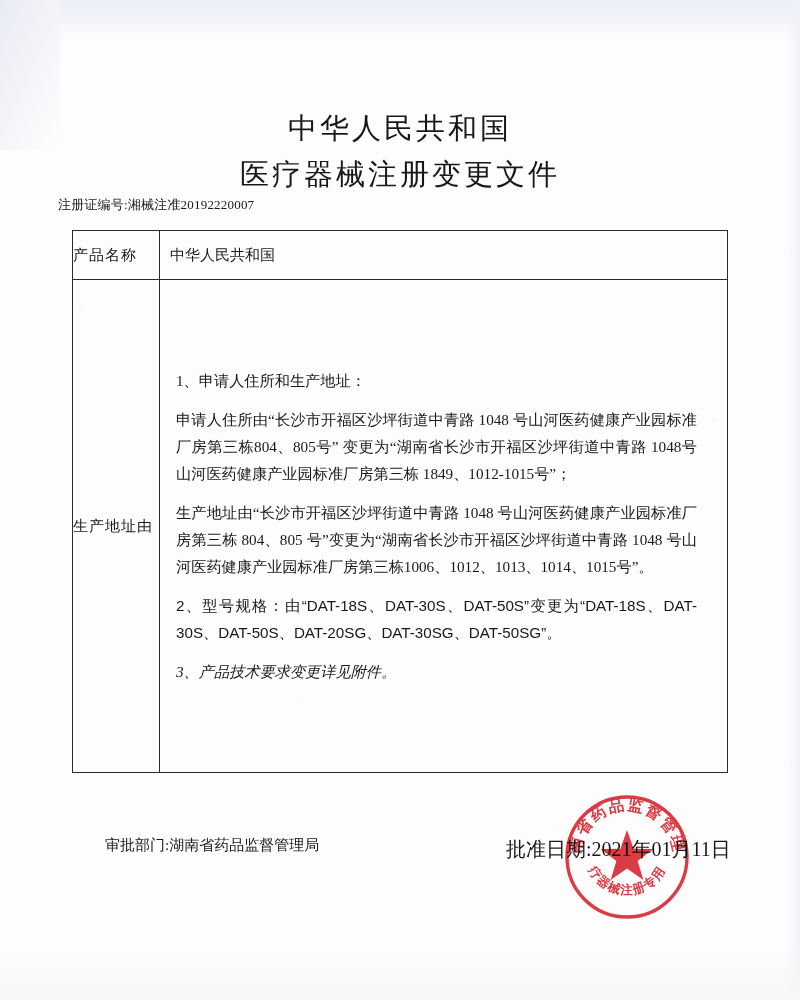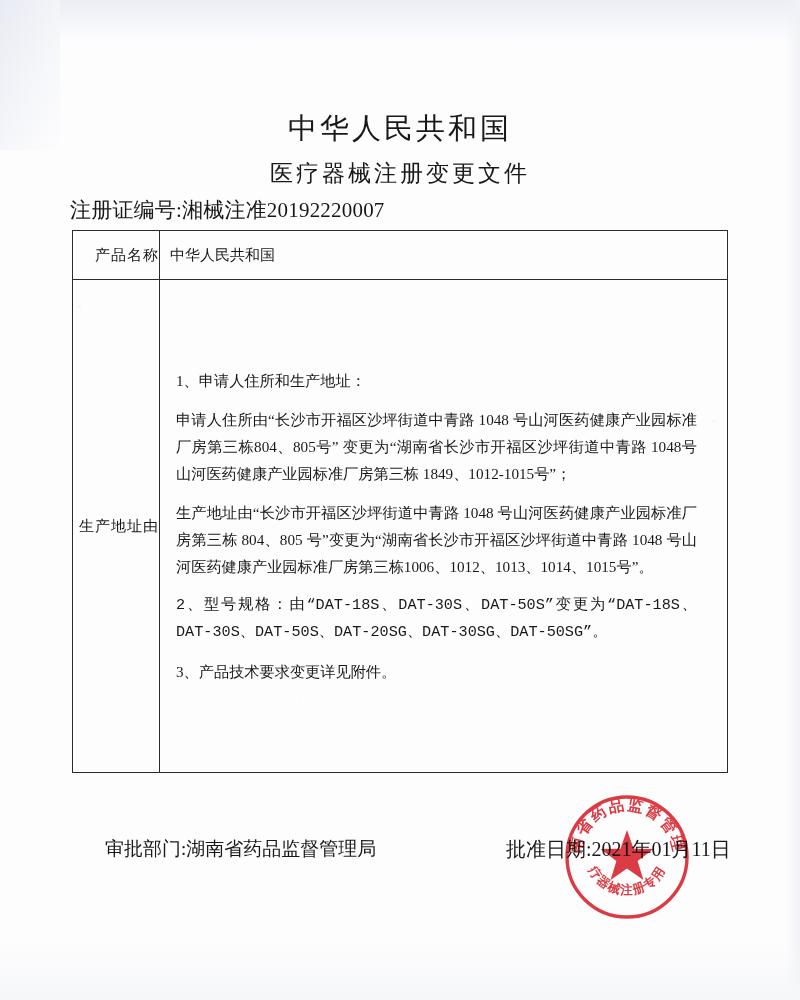--- a/index.html
+++ b/index.html
@@ -64,52 +64,52 @@
     left: 0; right: 0;
     top: 108px;
     text-align: center;
   }
   .title-line-1 {
     font-size: 29px;
     letter-spacing: 3px;
     line-height: 40px;
   }
   .title-line-2 {
-    font-size: 23px;
+    font-size: 29px;
     letter-spacing: 3px;
     line-height: 40px;
     margin-top: 6px;
   }
 
   .reg-number {
     position: absolute;
-    left: 70px;
+    left: 58px;
     top: 196px;
-    font-size: 21px;
+    font-size: 13px;
     letter-spacing: 0.2px;
     white-space: nowrap;
   }
 
   
   #main-table {
     position: absolute;
     left: 72px;
     top: 230px;
     width: 656px;
     border-collapse: collapse;
     table-layout: fixed;
   }
   #main-table td {
     border: 1px solid #2a2a2a;
     vertical-align: middle;
     font-size: 15px;
   }
   td.label-cell {
     width: 86px;
-    text-align: right;
+    text-align: left;
     letter-spacing: 1px;
     padding: 4px 0;
     font-family: Liberation Mono, monospace;
   }
   td.value-cell {
     padding: 6px 10px;
   }
   tr.row-product td { height: 36px; }
   tr.row-changes td { height: 480px; vertical-align: middle; }
   tr.row-remark td { height: 56px; }
@@ -117,38 +117,38 @@
   .changes-body {
     padding: 0 8px 0 6px;
   }
   .changes-body p {
     margin: 0 12px 12px 0;
     font-size: 15.2px;
     line-height: 27px;
     text-align: justify;
     text-justify: inter-ideograph;
   }
-  .changes-body p:last-child { margin-bottom: 0; }
+  .changes-body p:last-child { margin-bottom: 0; font-style: italic; }
 
   .mono-model {
-    font-family: Liberation Mono, monospace;
+    font-family: Liberation Sans, sans-serif;
   }
 
   
   .footer-row {
     position: absolute;
     left: 0; right: 0;
     top: 836px;
     height: 26px;
   }
   .approval-dept {
     position: absolute;
     left: 105px;
     top: 0;
-    font-size: 19px;
+    font-size: 15px;
     white-space: nowrap;
   }
   .approval-date {
     position: absolute;
     left: 506px;
     top: 0;
     font-size: 20px;
     white-space: nowrap;
   }
 

